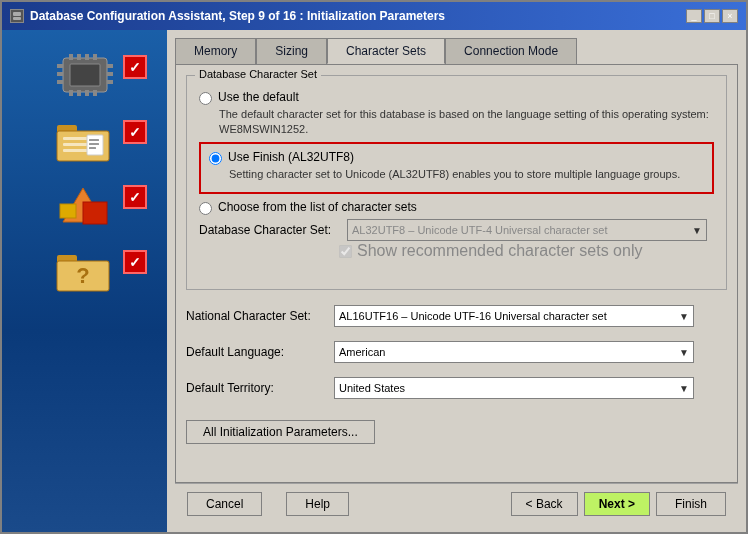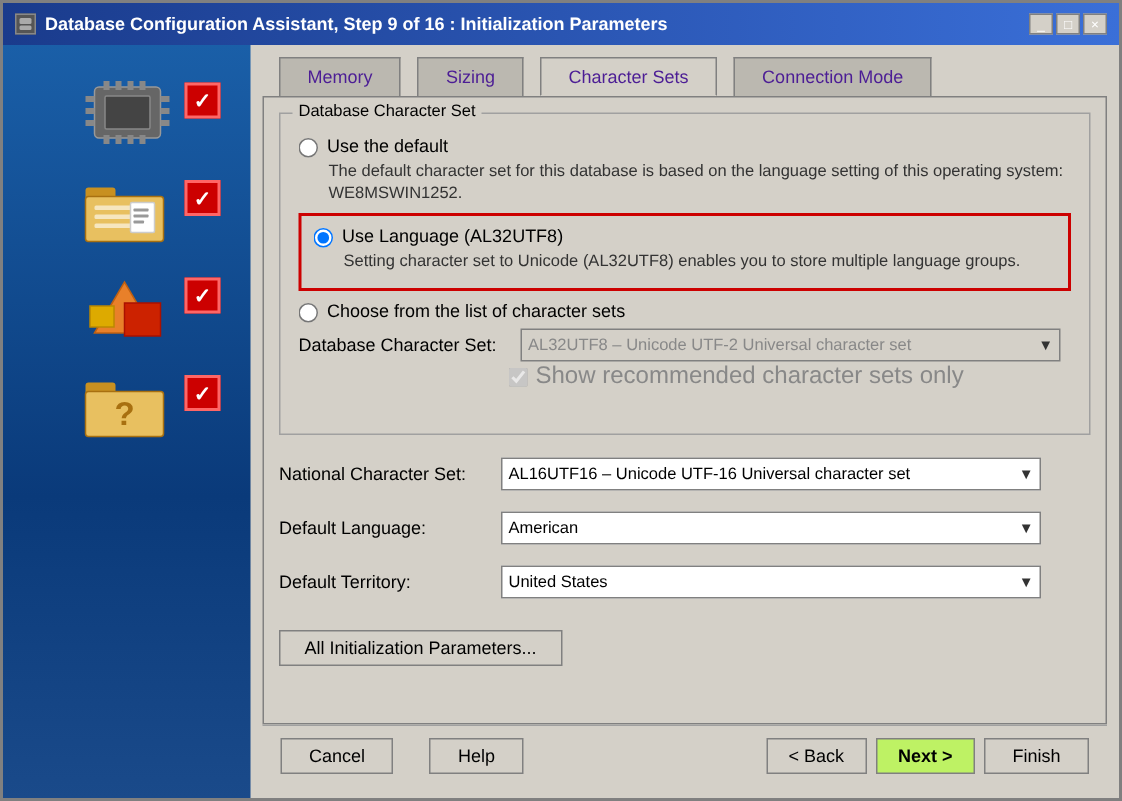--- a/index.html
+++ b/index.html
@@ -125,23 +125,22 @@
       margin-bottom: 0;
     }
 
     .tab {
       padding: 5px 18px;
       background: #d4d0c8;
       border: 1px solid #808080;
       border-bottom: none;
       cursor: pointer;
       font-size: 12px;
-      color: #4c1d95;
+      color: #0f172a;
       position: relative;
-      margin-left: 11px;
     }
 
     .tab.active {
       background: #d4d0c8;
       border-bottom: 1px solid #d4d0c8;
       z-index: 1;
       font-weight: normal;
     }
 
     .tab:not(.active) {
@@ -421,34 +420,34 @@
 
           <div class="radio-row">
             <input type="radio" name="charset" id="r_default" style="">
             <label for="r_default">Use the default</label>
           </div>
           <div class="description-text">The default character set for this database is based on the language setting of this operating system: WE8MSWIN1252.</div>
 
           <div class="highlighted-box">
             <div class="radio-row">
               <input type="radio" name="charset" id="r_unicode" checked="" style="">
-              <label for="r_unicode">Use Language (AL32UTF8)</label>
+              <label for="r_unicode">Use Finish (AL32UTF8)</label>
             </div>
             <div class="description-text">Setting character set to Unicode (AL32UTF8) enables you to store multiple language groups.</div>
           </div>
 
           <div class="radio-row" style="margin-top:6px;">
             <input type="radio" name="charset" id="r_list" style="">
             <label for="r_list">Choose from the list of character sets</label>
           </div>
 
           <div class="field-row" style="margin-top:4px;">
             <span class="field-label">Database Character Set:</span>
             <div class="field-select disabled">
-              <span>AL32UTF8 – Unicode UTF-2 Universal character set</span>
+              <span>AL32UTF8 – Unicode UTF-4 Universal character set</span>
               <span class="dropdown-arrow">▼</span>
             </div>
           </div>
 
           <div class="checkbox-row">
             <input type="checkbox" id="chk_recommended" checked="" disabled="" style="">
             <label for="chk_recommended" style="color:#888;">
               <span>Show recommended character sets only</span>
             </label>
           </div>

